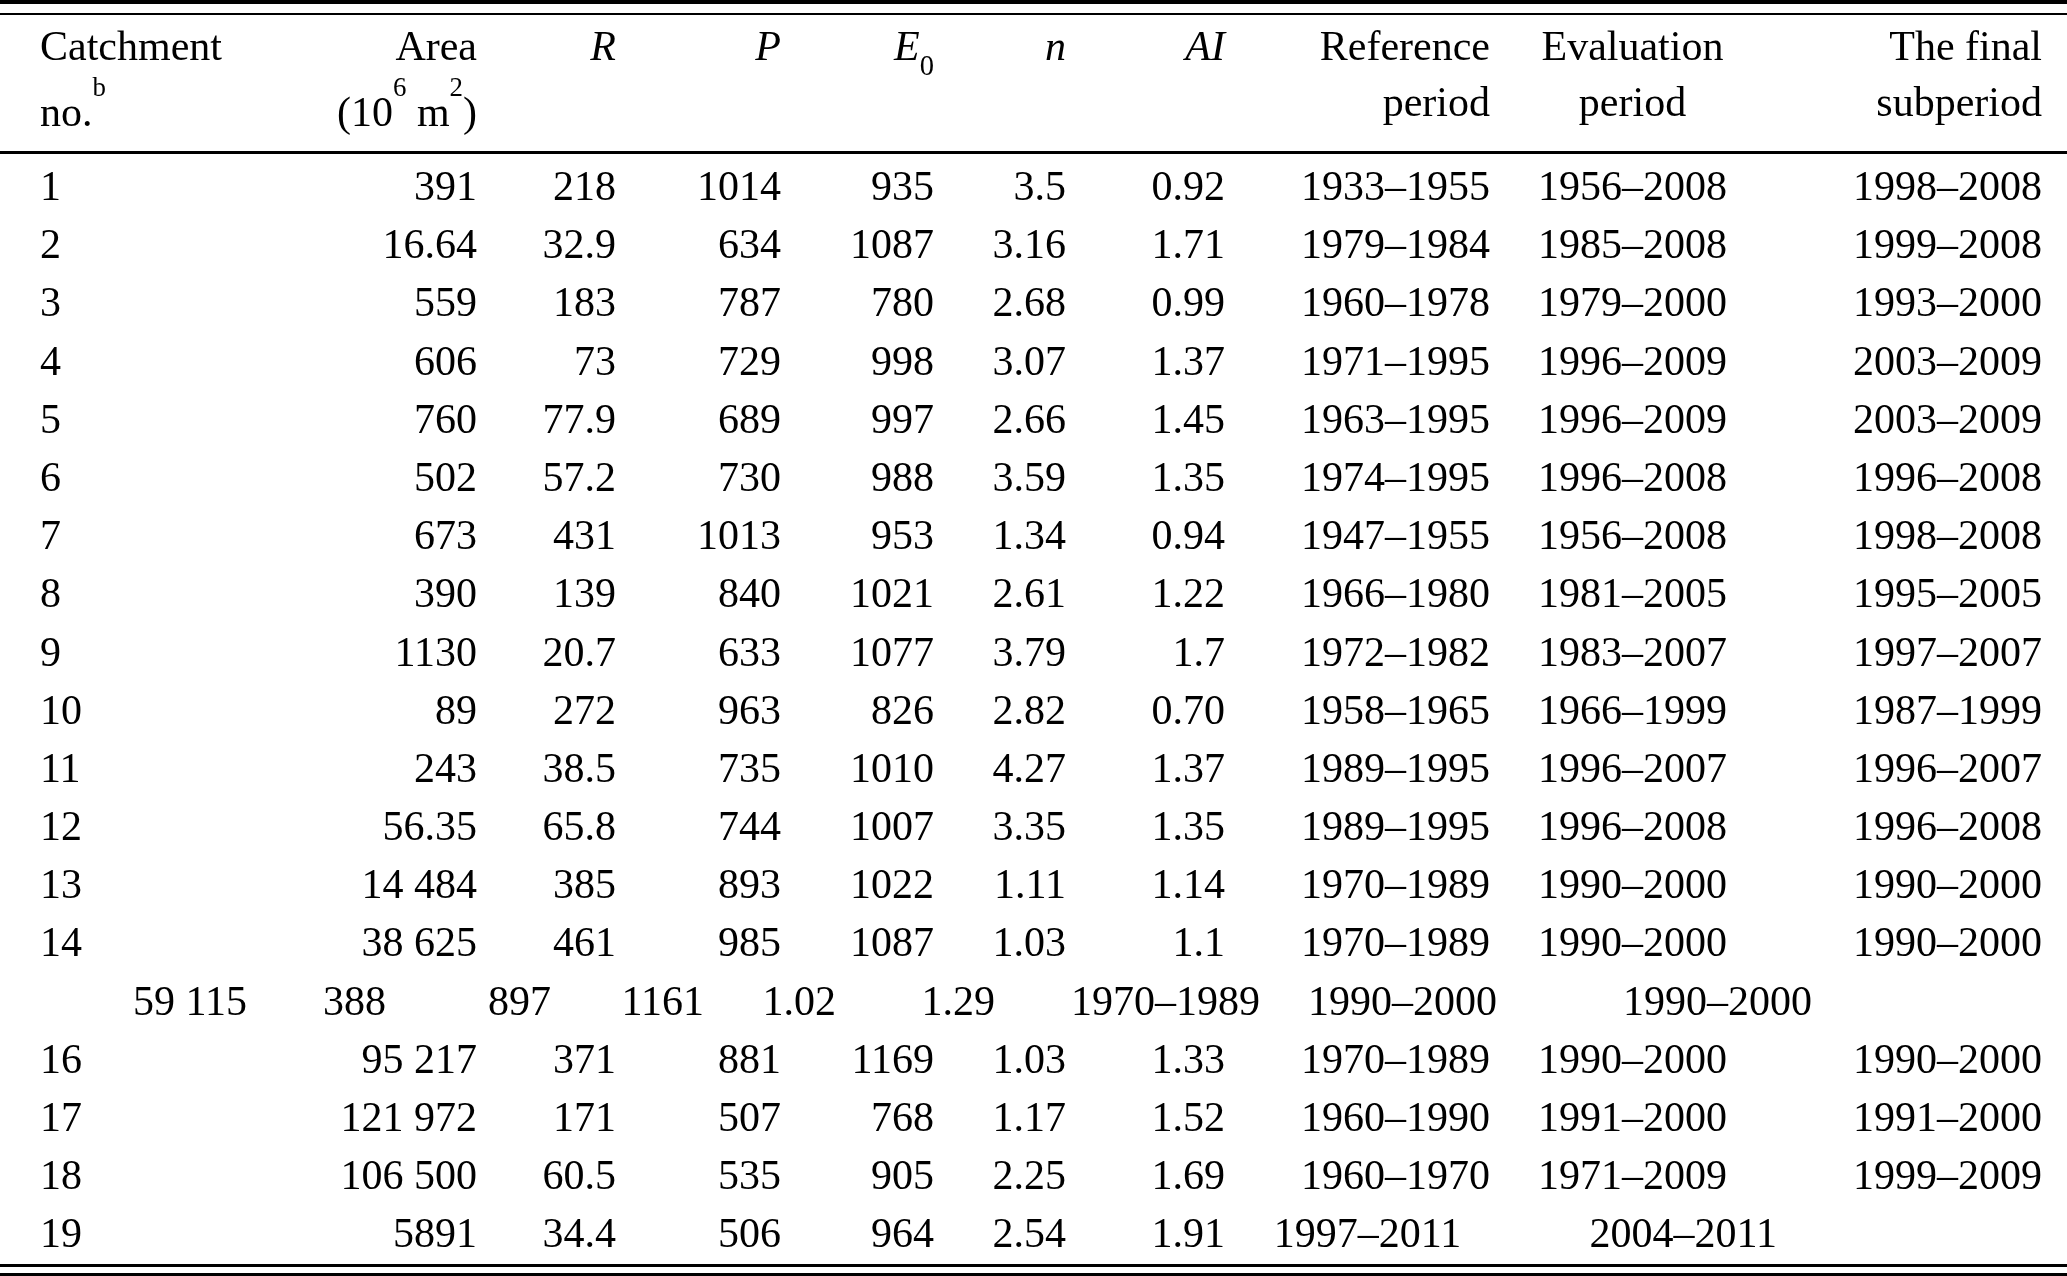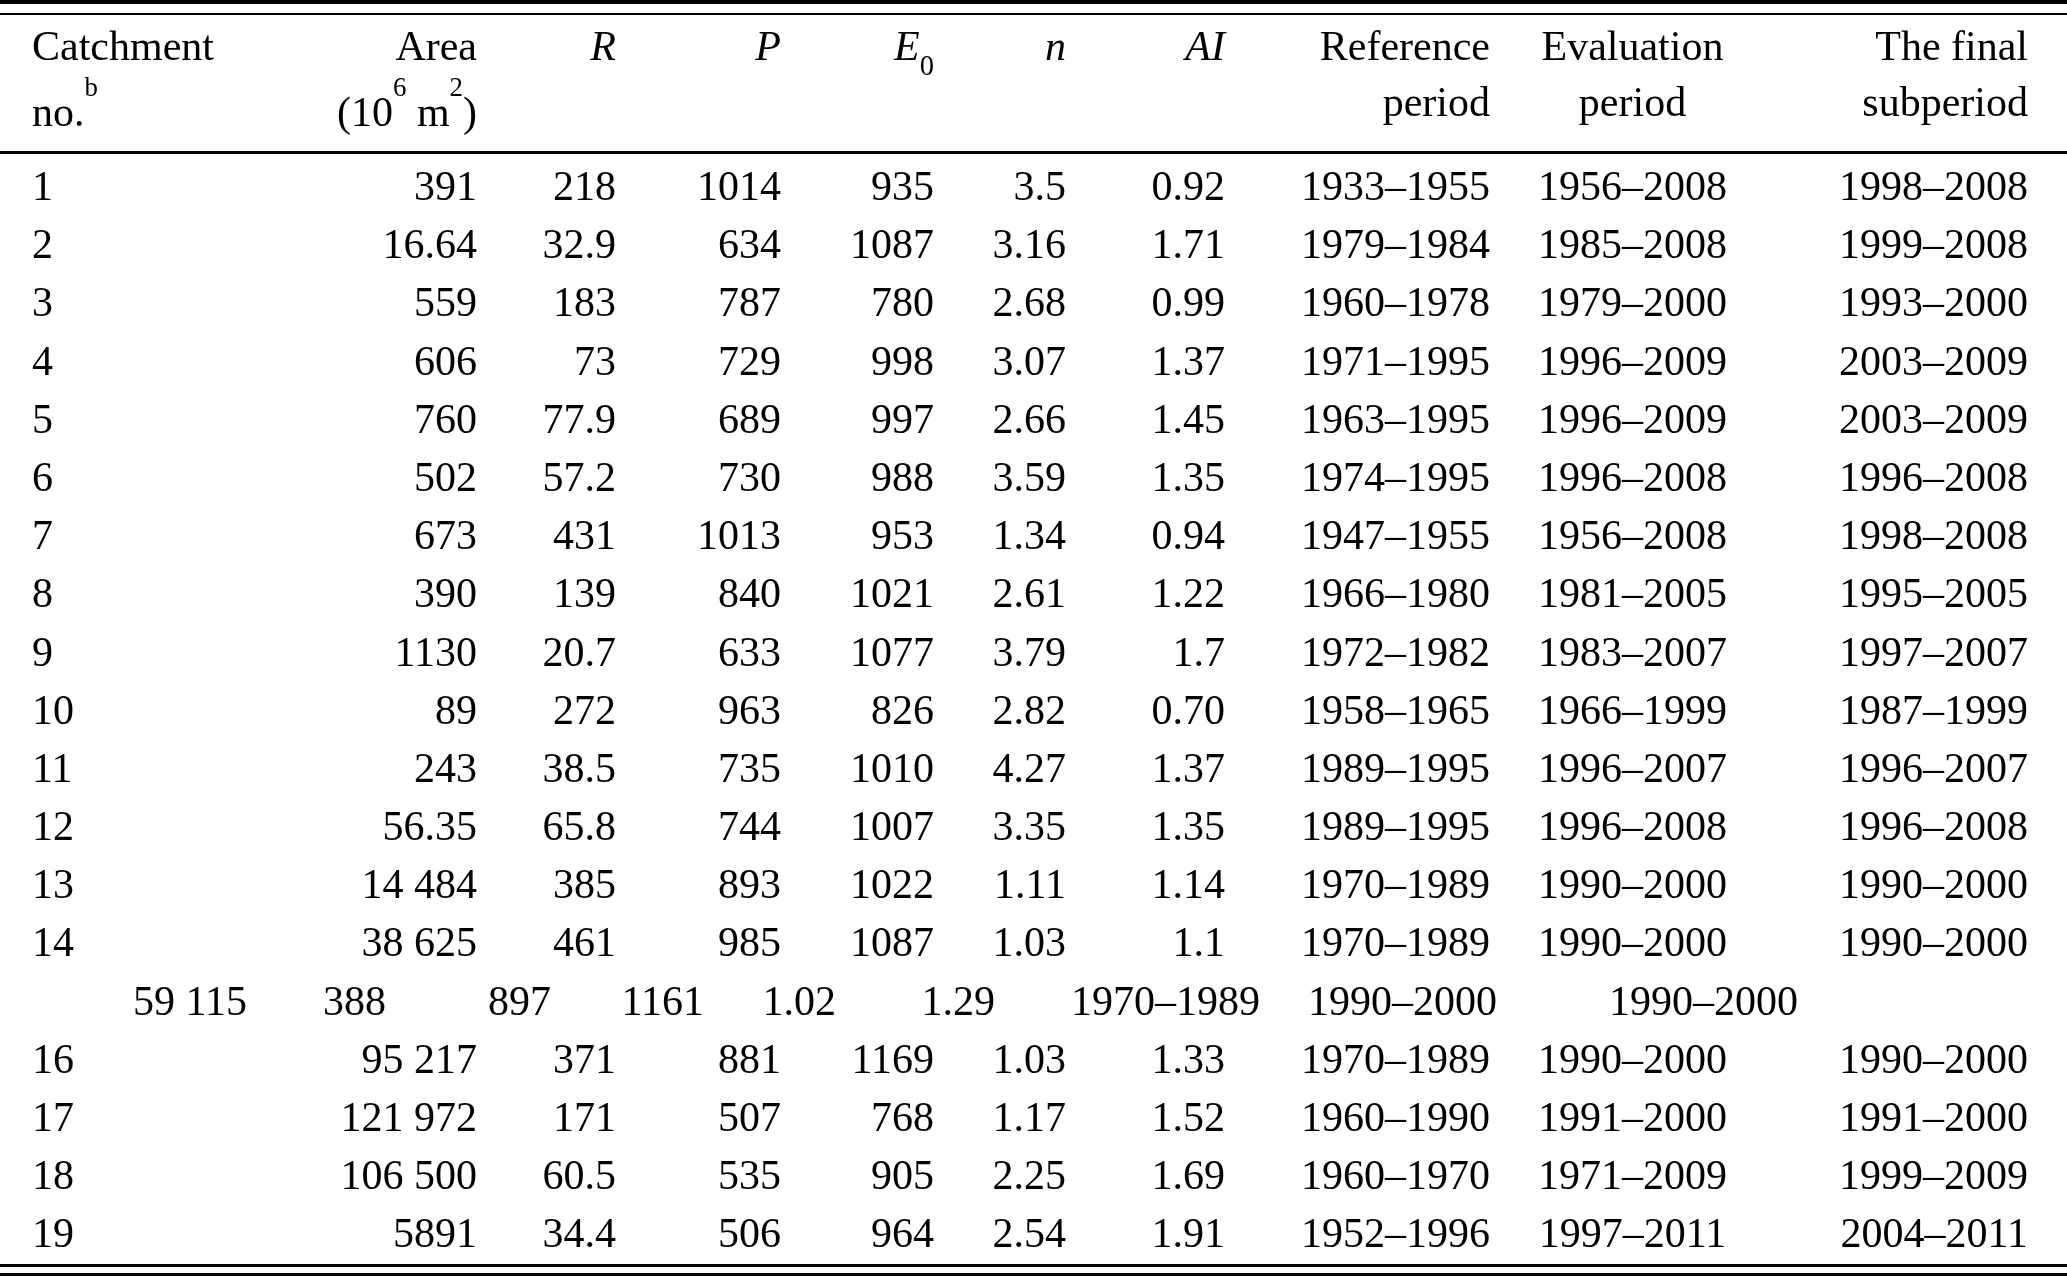--- a/index.html
+++ b/index.html
@@ -23,30 +23,30 @@
 
   .header { position: absolute; top: 18px; left: 0; width: 2067px; display: flex; }
   .tbody  { position: absolute; top: 157px; left: 0; width: 2067px; }
 
   .row  { display: flex; height: 58.2px; }
   .cell { display: block; line-height: 58.2px; white-space: pre; overflow: visible; }
   .hcell { display: block; }
   .hline { height: 56px; line-height: 56px; white-space: pre; }
 
   
-  .c0 { width: 230px; text-align: left; padding-left: 32px; }
+  .c0 { width: 230px; text-align: left; padding-left: 40px; }
   .c1 { width: 247px; text-align: right; }
   .c2 { width: 139px; text-align: right; }
   .c3 { width: 165px; text-align: right; }
   .c4 { width: 153px; text-align: right; }
   .c5 { width: 132px; text-align: right; }
   .c6 { width: 159px; text-align: right; }
   .c7 { width: 265px; text-align: right; }
   .c8 { width: 285px; text-align: center; }
-  .c9 { width: 292px; text-align: right; padding-right: 39px; }
+  .c9 { width: 292px; text-align: right; padding-right: 25px; }
 
   .italic { font-style: italic; }
   sup.exp { font-size: 64%; position: relative; top: -0.55em; font-style: normal; }
   sub.idx { font-size: 68%; position: relative; top: 0.18em; font-style: normal; }
 </style>
 </head>
 <body>
 
 <div class="page">
 
@@ -315,21 +315,20 @@
         <span class="cell c9">1999–2009</span>
       </div>
       <div class="row">
         <span class="cell c0">19</span>
         <span class="cell c1">5891</span>
         <span class="cell c2">34.4</span>
         <span class="cell c3">506</span>
         <span class="cell c4">964</span>
         <span class="cell c5">2.54</span>
         <span class="cell c6">1.91</span>
-        <span class="cell c7">1952–1996</span>
         <span class="cell c8">1997–2011</span>
         <span class="cell c9">2004–2011</span>
       </div>
     </div>
 
   <div class="rule" id="rule-bottom-thin"></div>
   <div class="rule" id="rule-bottom-thick"></div>
 
 </div>
 

